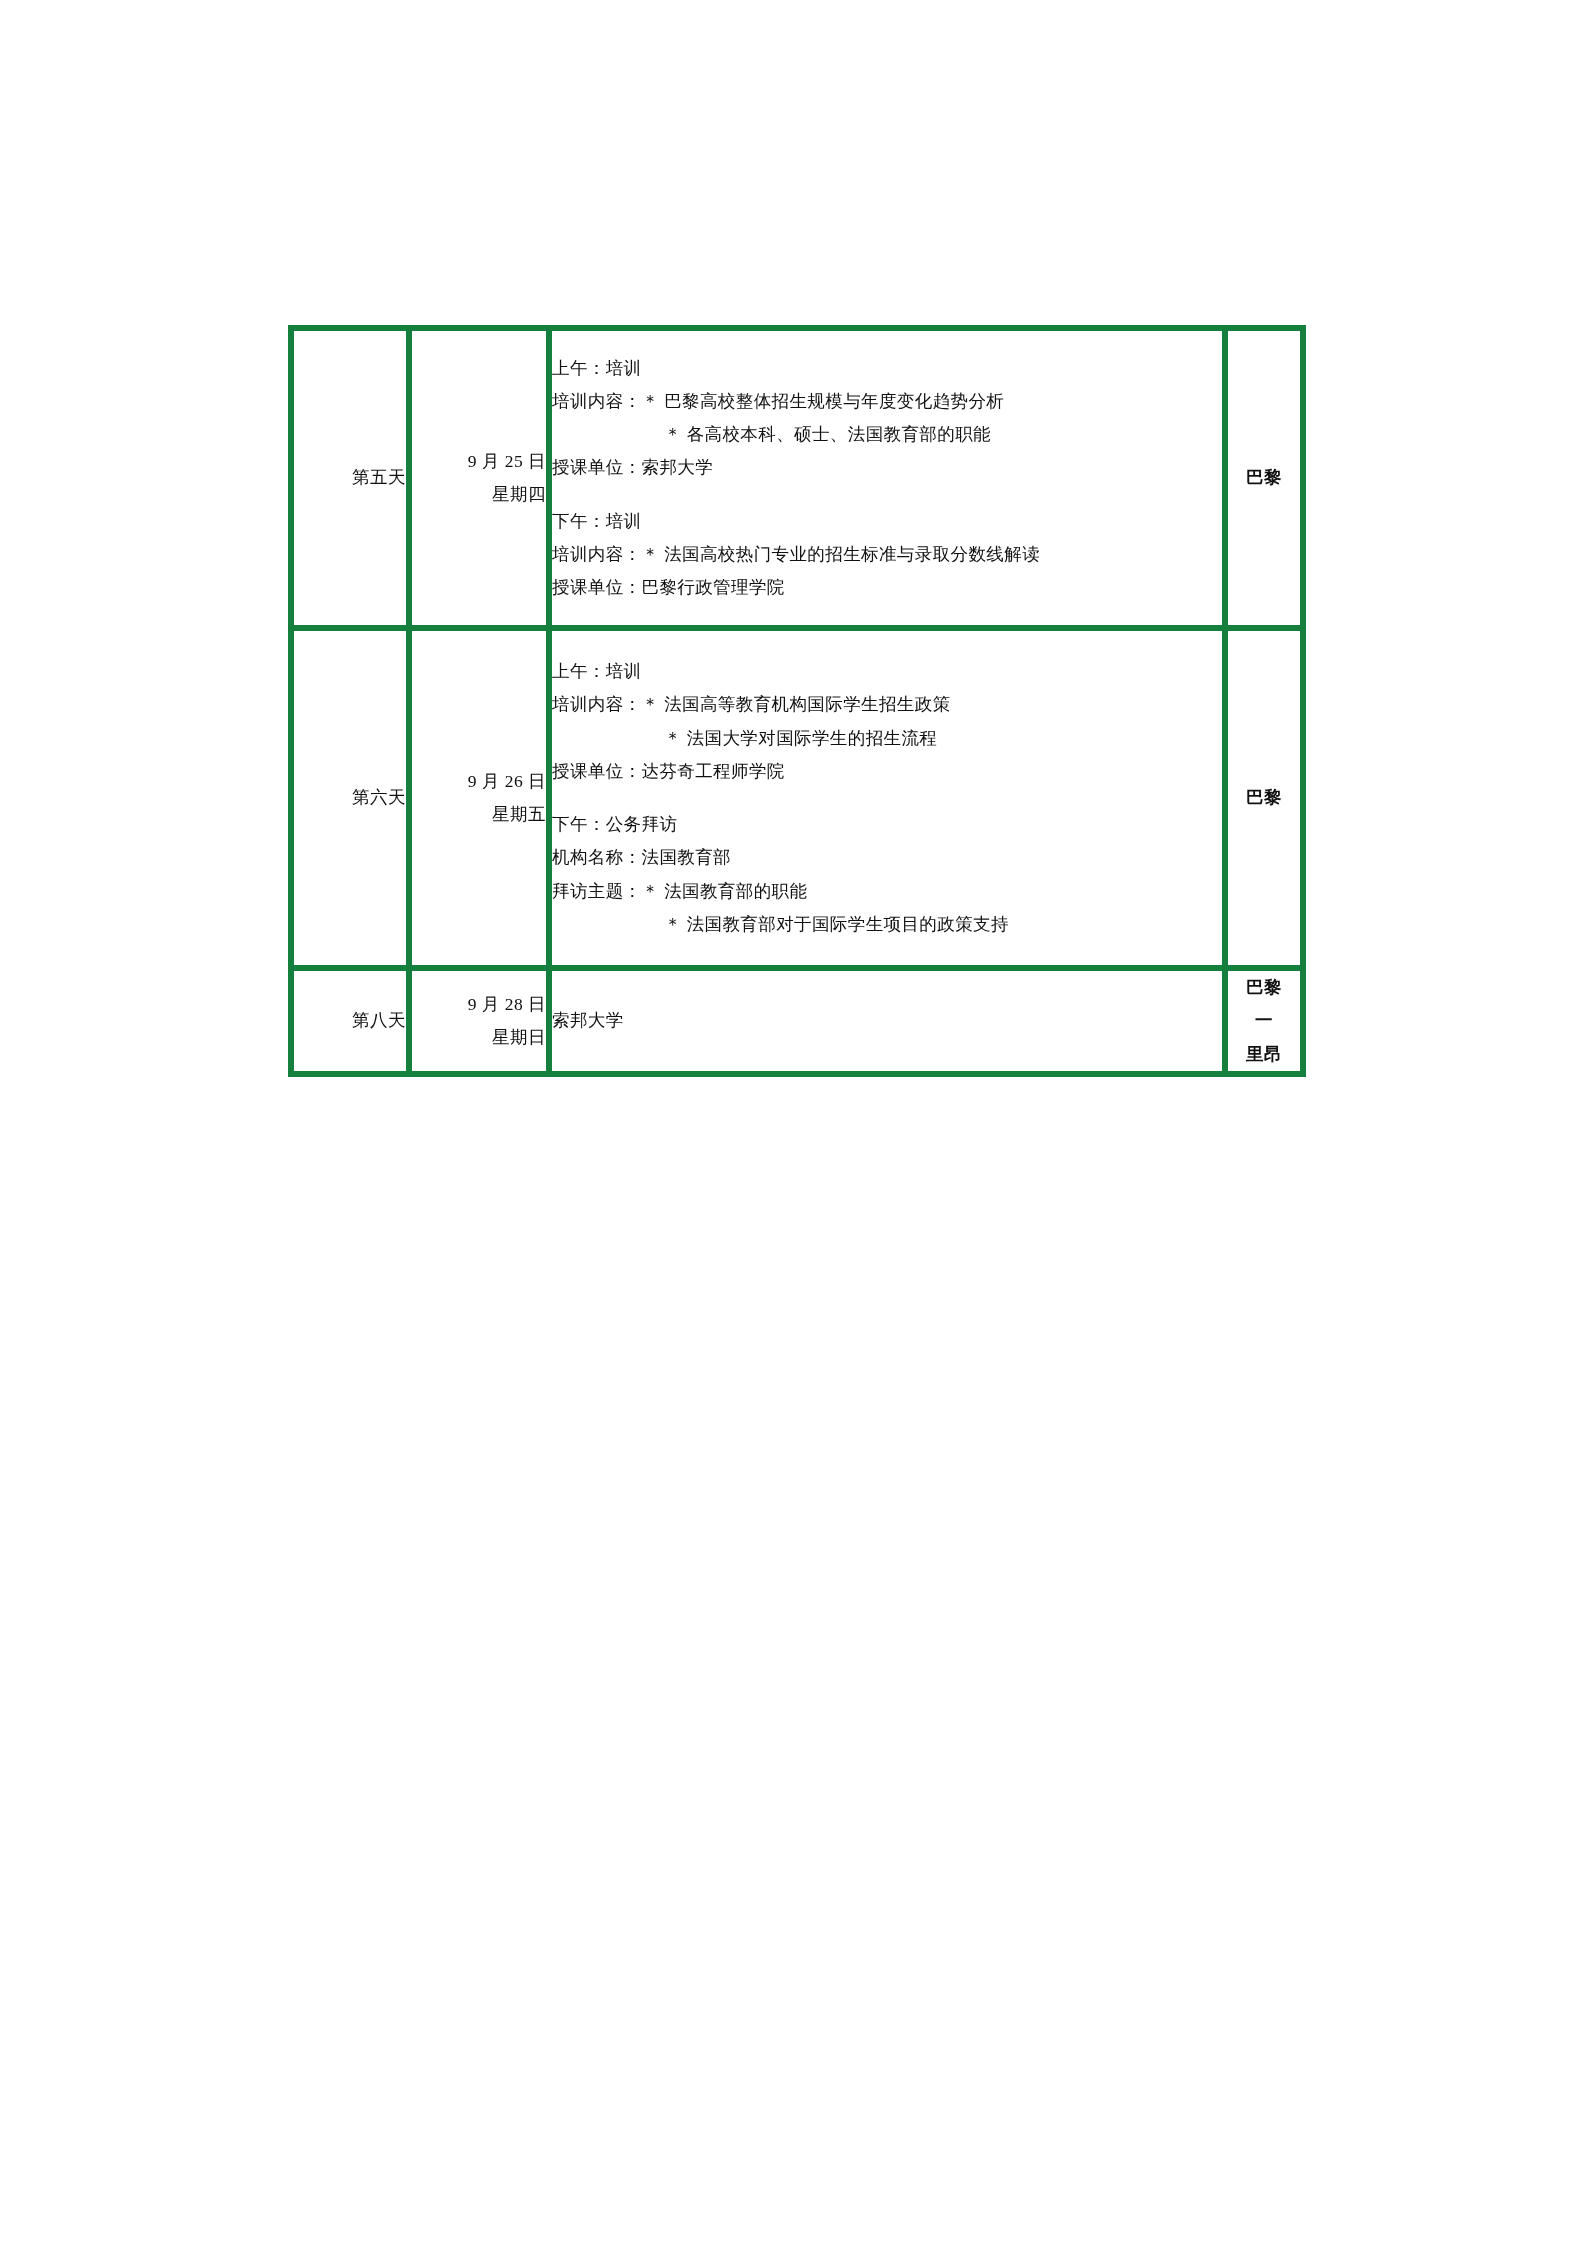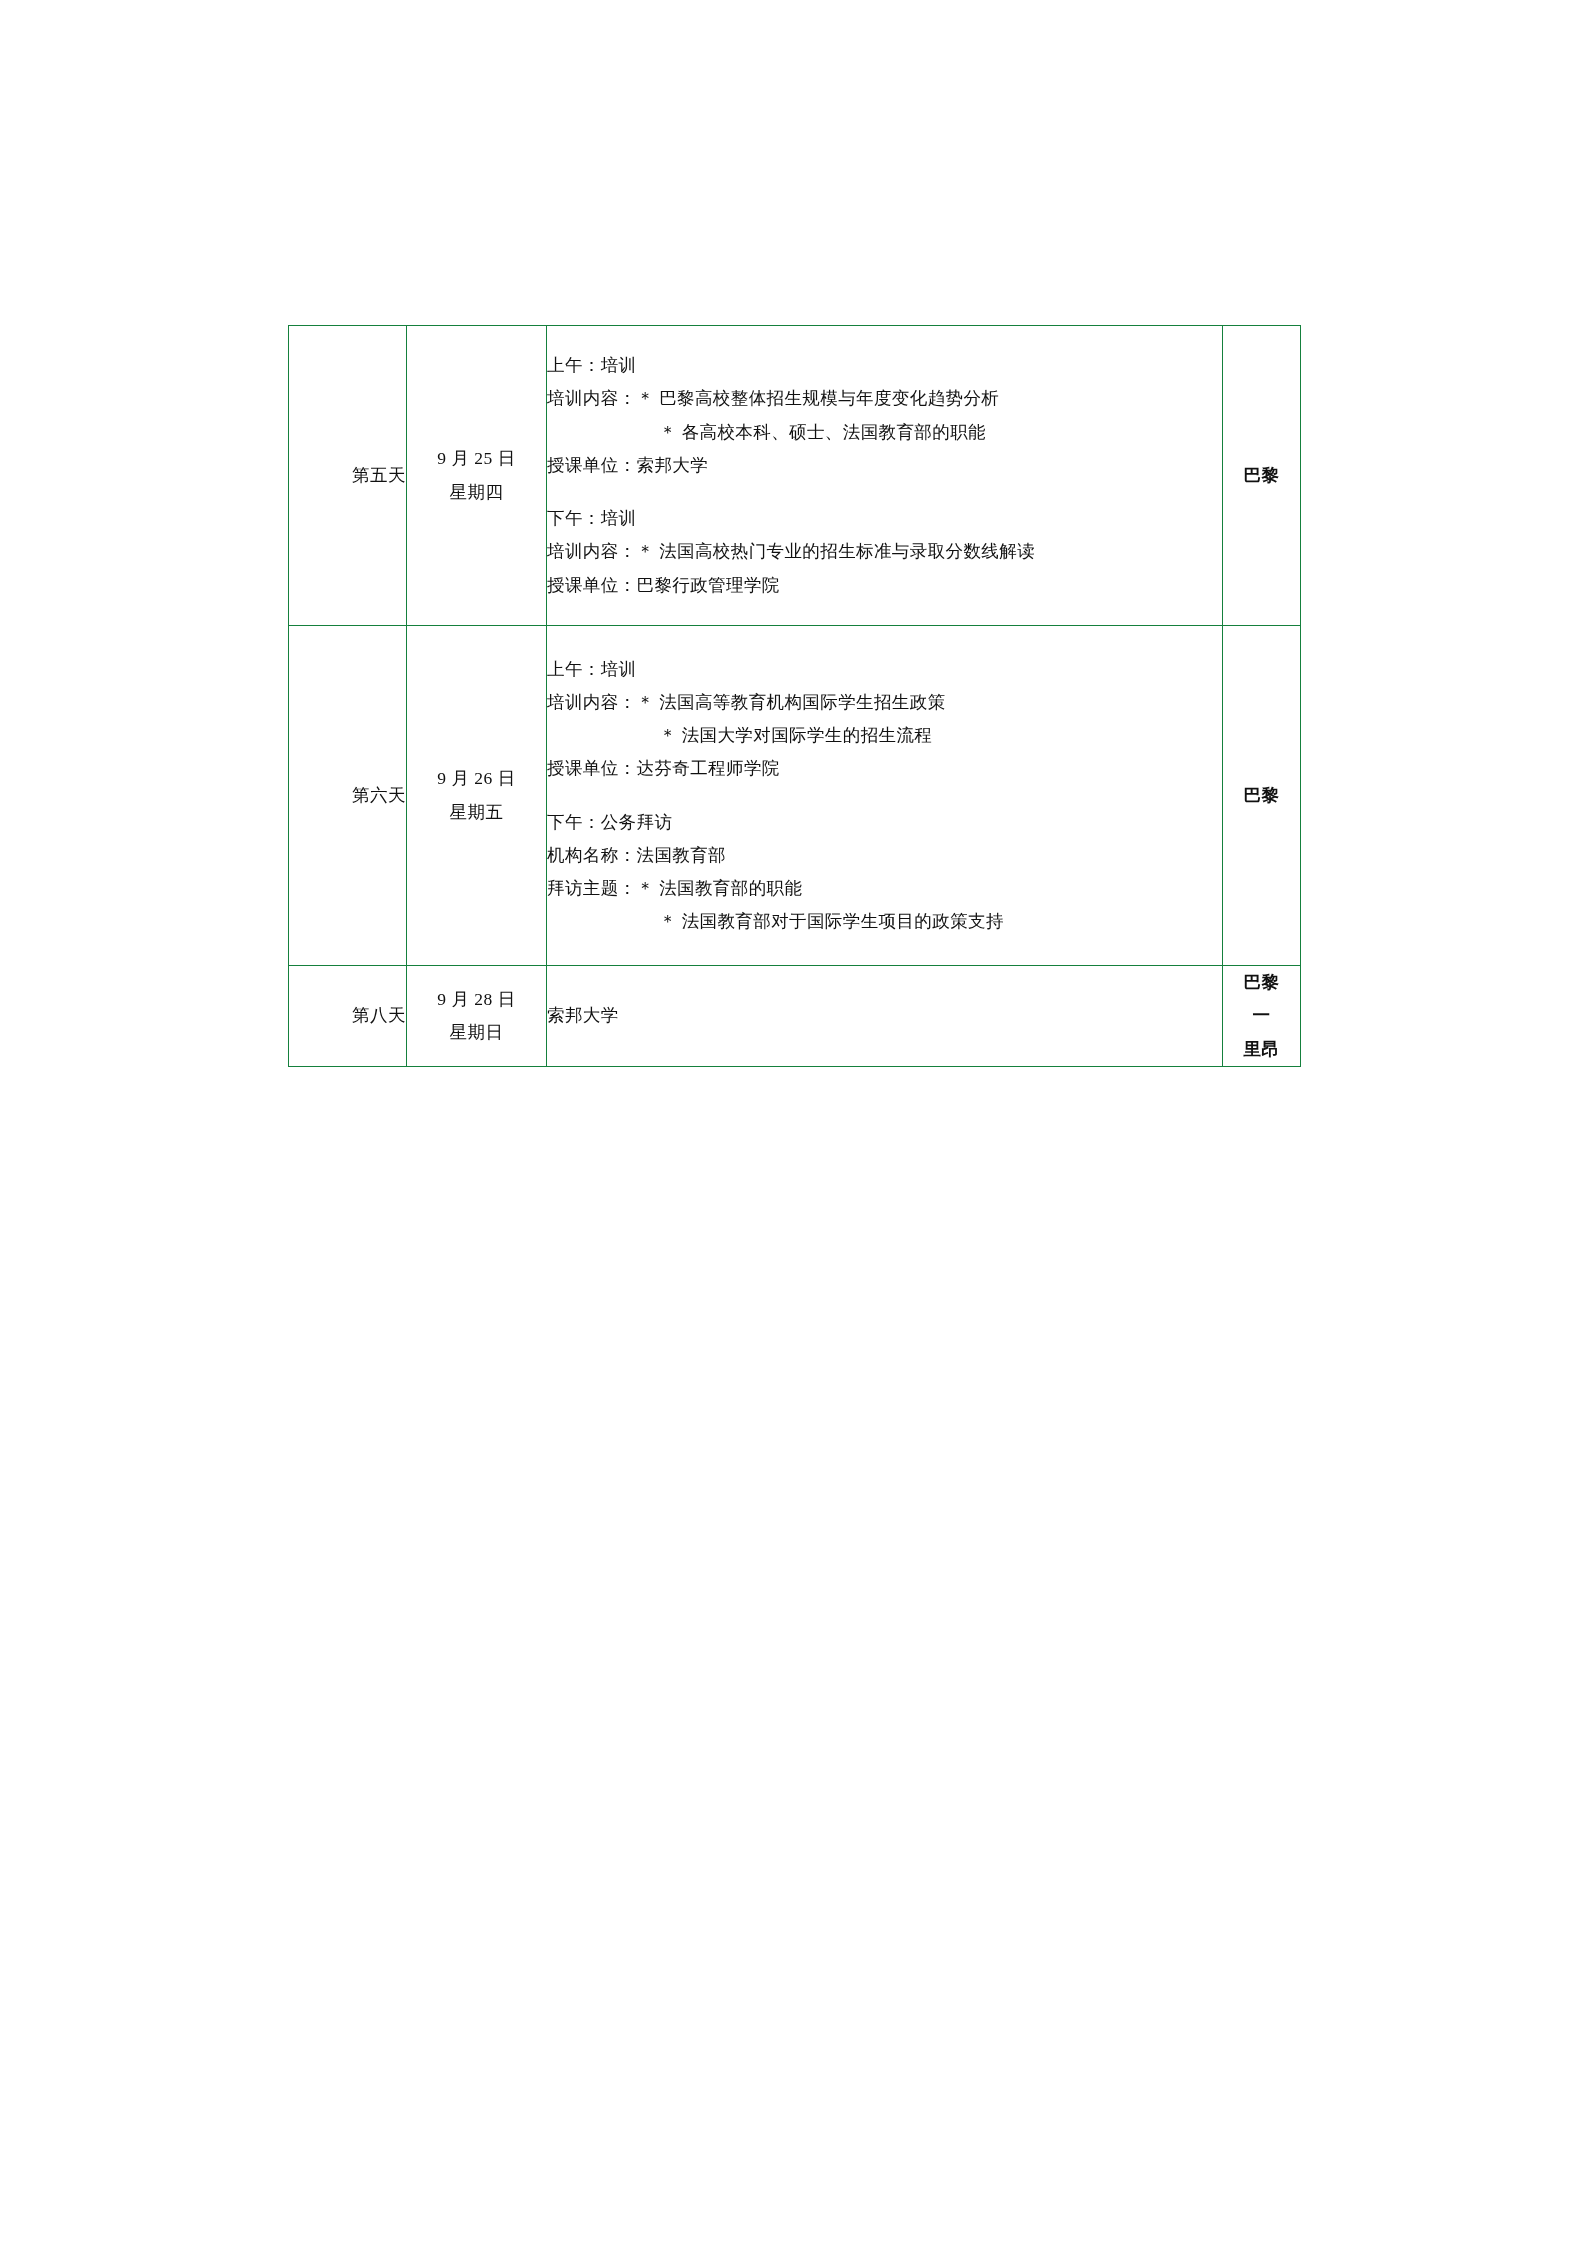--- a/index.html
+++ b/index.html
@@ -27,21 +27,21 @@
     left: 288px;
     top: 325px;
     width: 1012px;
   }
   table.schedule {
     border-collapse: collapse;
     width: 1012px;
     table-layout: fixed;
   }
   table.schedule td {
-    border: 1px solid #15803d;
+    border: 6px solid #15803d;
     vertical-align: middle;
     padding: 0;
     font-size: 17.5px;
     line-height: 1.9;
     color: #111111;
   }
   .col-day { width: 118px; }
   .col-date { width: 140px; }
   .col-content { width: 676px; }
   .col-place { width: 78px; }
@@ -49,21 +49,21 @@
   .cell-center {
     text-align: right;
     padding: 6px 4px;
     letter-spacing: 0.5px;
   }
   .cell-date {
     text-align: center;
     padding: 6px 4px;
     line-height: 1.75;
   }
-  .cell-date .d-line { display: block; letter-spacing: 0.5px; }
+  .cell-date .d-line { display: block; letter-spacing: 0.5px; text-align: right; }
   .cell-place {
     text-align: center;
     padding: 6px 2px;
     line-height: 1.75;
     letter-spacing: 0.5px;
   }
   .cell-place .p-line { display: block; font-weight: bold; }
   .cell-content {
     text-align: left;
     padding: 14px 16px 14px 22px;

